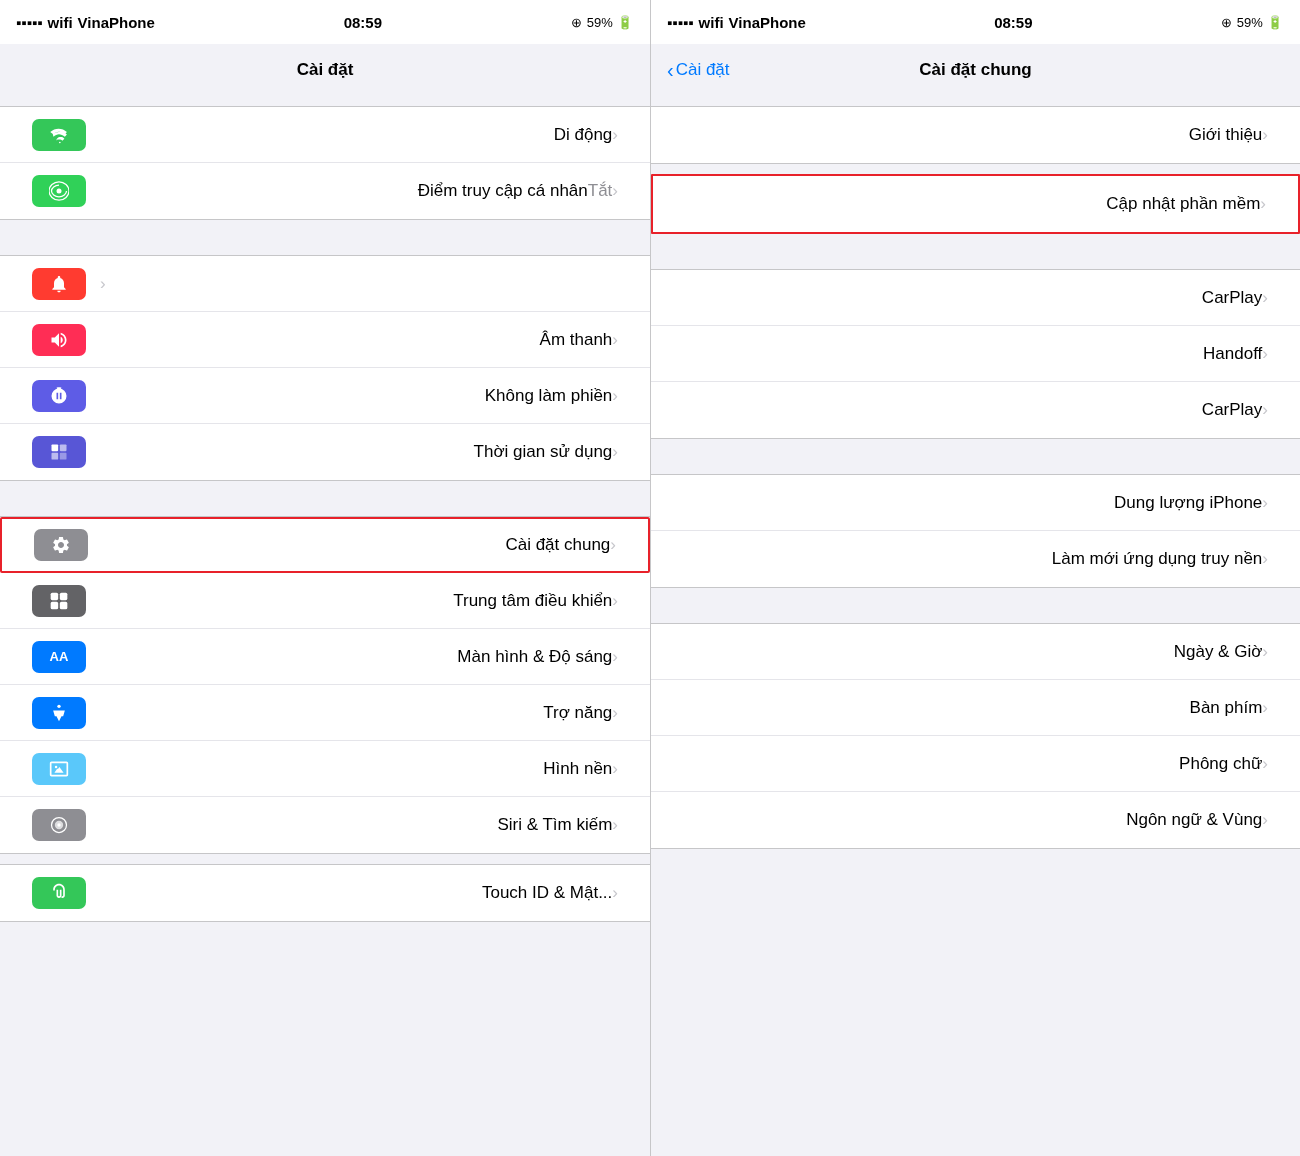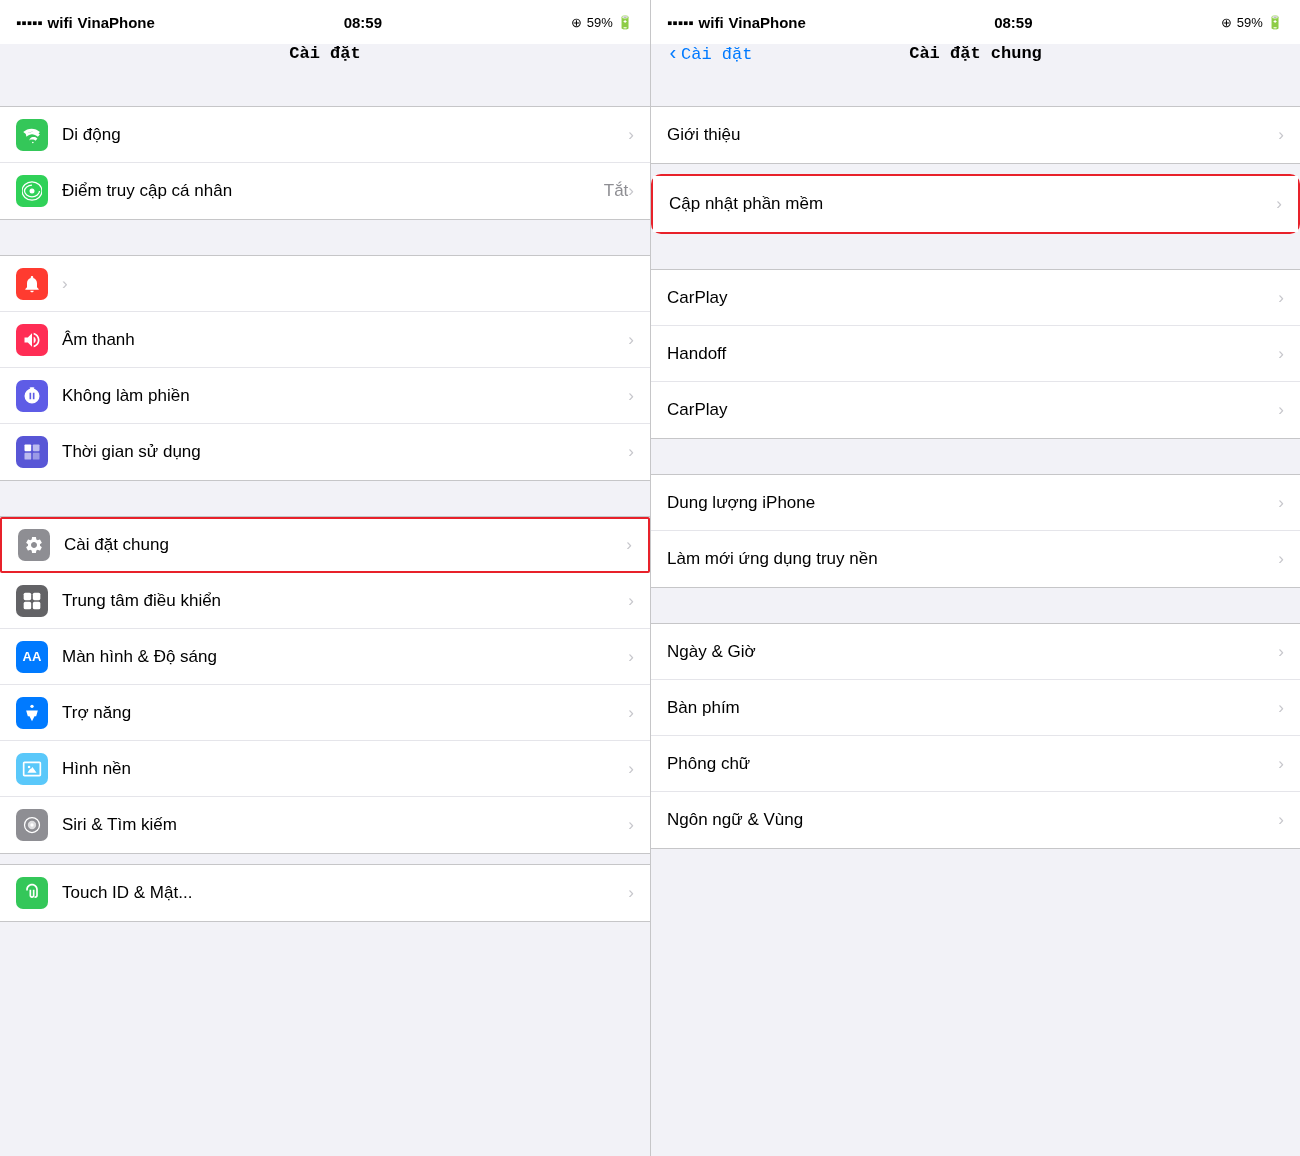--- a/index.html
+++ b/index.html
@@ -50,25 +50,25 @@
       display: flex;
       align-items: center;
       gap: 5px;
     }
 
     
     .nav-header {
       height: 52px;
       background: #f2f2f7;
       display: flex;
+      align-items: center;
       justify-content: center;
       padding: 0 16px;
       flex-shrink: 0;
       position: relative;
-      font-family: Liberation Mono, monospace;
     }
     .nav-title {
       font-size: 17px;
       font-weight: 700;
       color: #000;
     }
     .nav-back {
       position: absolute;
       left: 16px;
       font-size: 17px;
@@ -102,33 +102,34 @@
 
     .settings-group {
       background: #fff;
       border-top: 0.5px solid #c6c6c8;
       border-bottom: 0.5px solid #c6c6c8;
     }
 
     .settings-row {
       display: flex;
       align-items: center;
-      padding: 0 16px;
+      padding: 0 32px;
       height: 56px;
       background: #fff;
       border-bottom: 0.5px solid #e5e5ea;
       cursor: pointer;
       position: relative;
+      text-align: right;
     }
     .settings-row:last-child {
       border-bottom: none;
     }
 
     .row-icon {
-      width: 32px;
+      width: 54px;
       height: 32px;
       border-radius: 7px;
       display: flex;
       align-items: center;
       justify-content: center;
       margin-right: 14px;
       flex-shrink: 0;
       font-size: 18px;
       color: #fff;
     }
@@ -372,21 +373,21 @@
   <div class="settings-content">
 
     <div class="section-small-gap"></div>
     <div class="settings-group">
       <div class="settings-row">
         <div class="row-label">Giới thiệu</div>
         <span class="row-chevron">›</span>
       </div>
     </div>
 
-    <div class="settings-group highlight-box" style="margin: 10px 0 0 0; border-radius:10px;">
+    <div class="settings-group highlight-box" style="margin: 10px 0 0 0; border-radius:1px;">
       <div class="settings-row">
         <div class="row-label">Cập nhật phần mềm</div>
         <span class="row-chevron">›</span>
       </div>
     </div>
 
     <div class="section-gap"></div>
 
     <div class="settings-group">
       <div class="settings-row">

